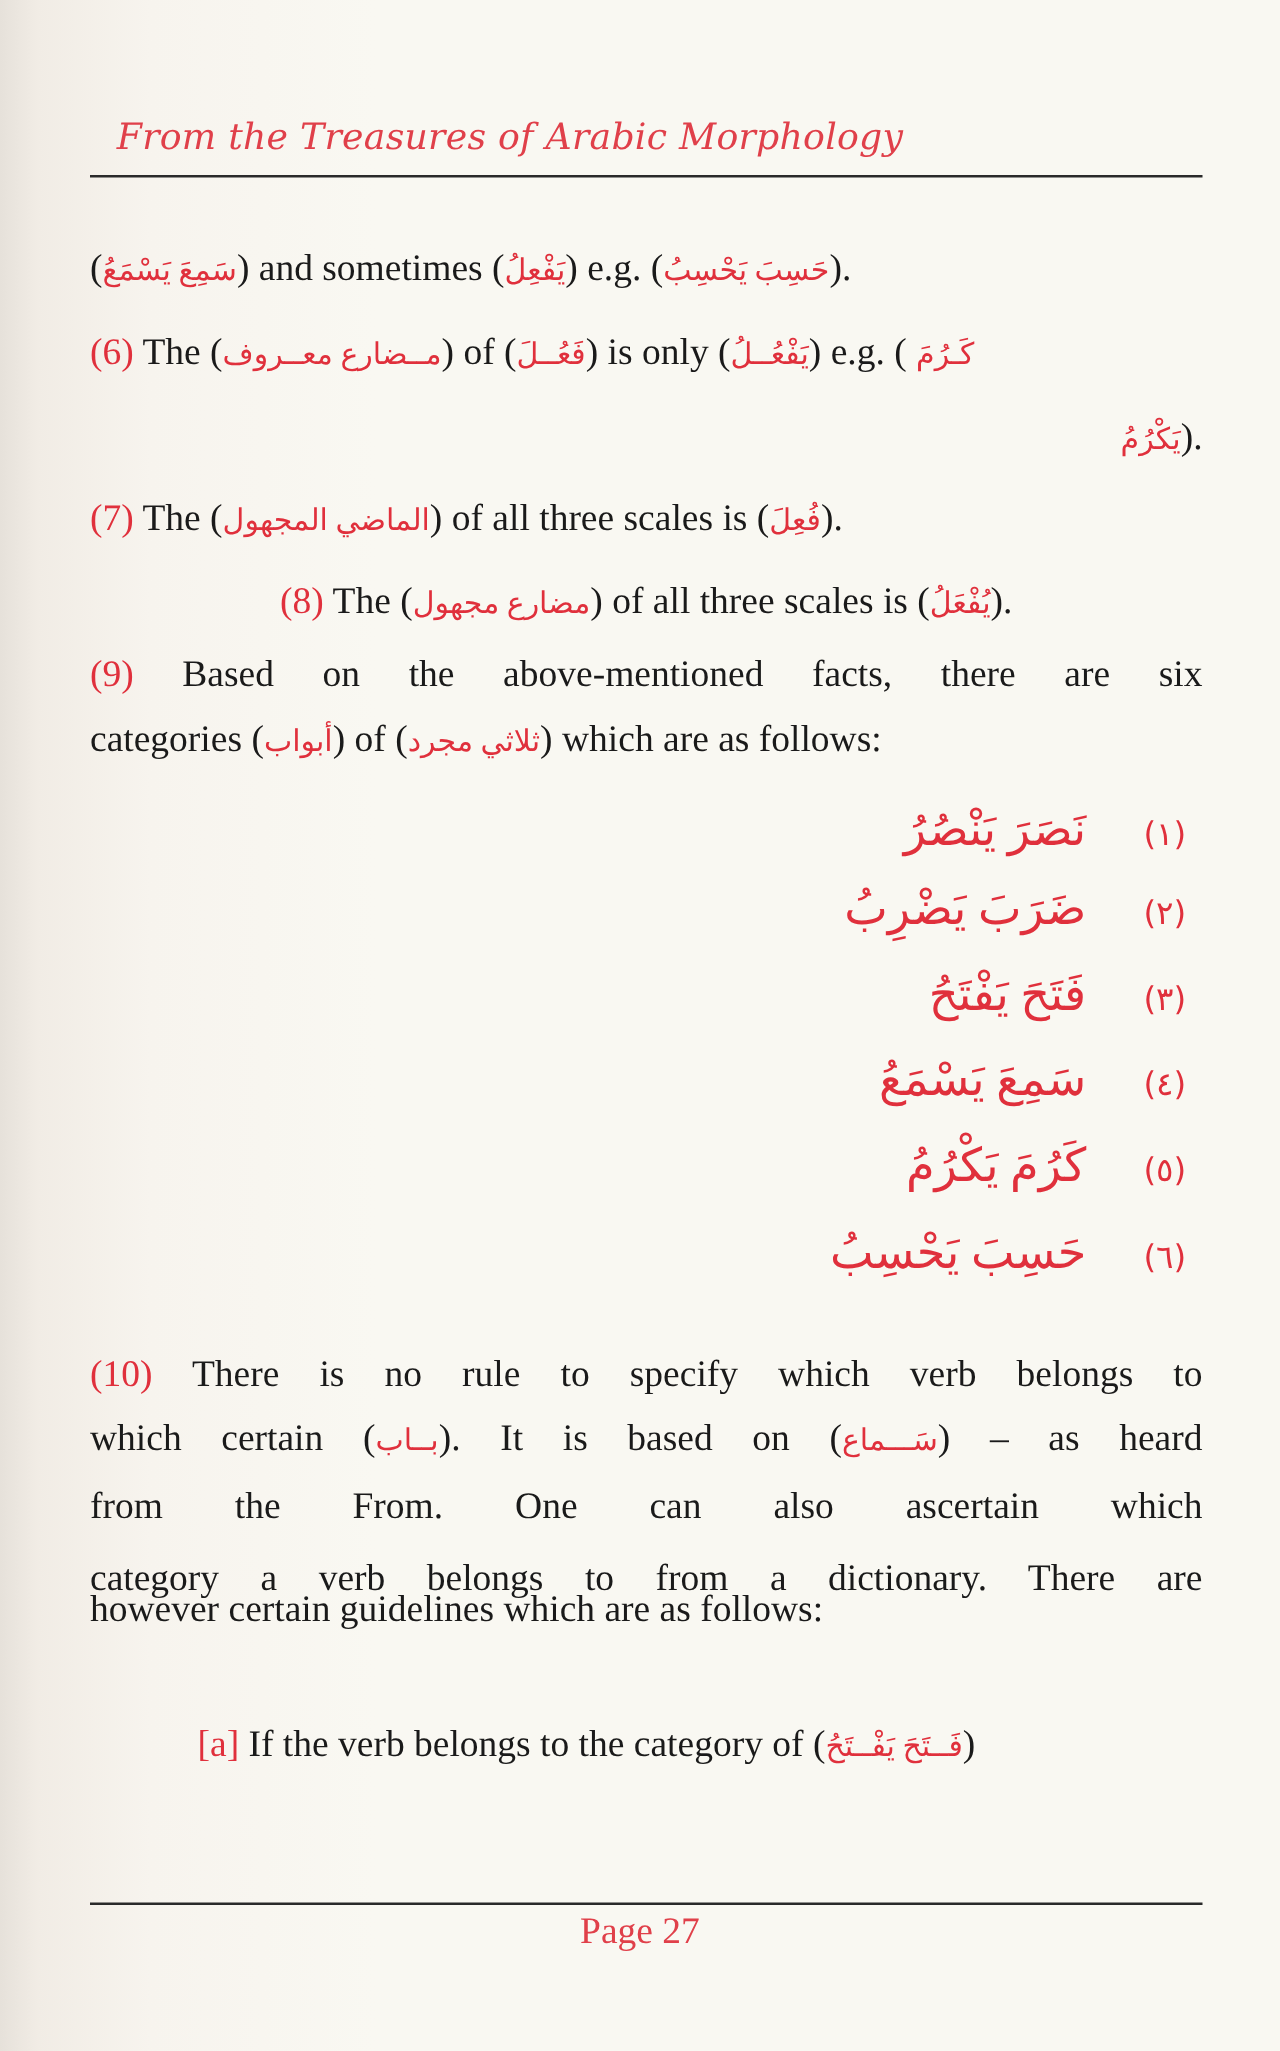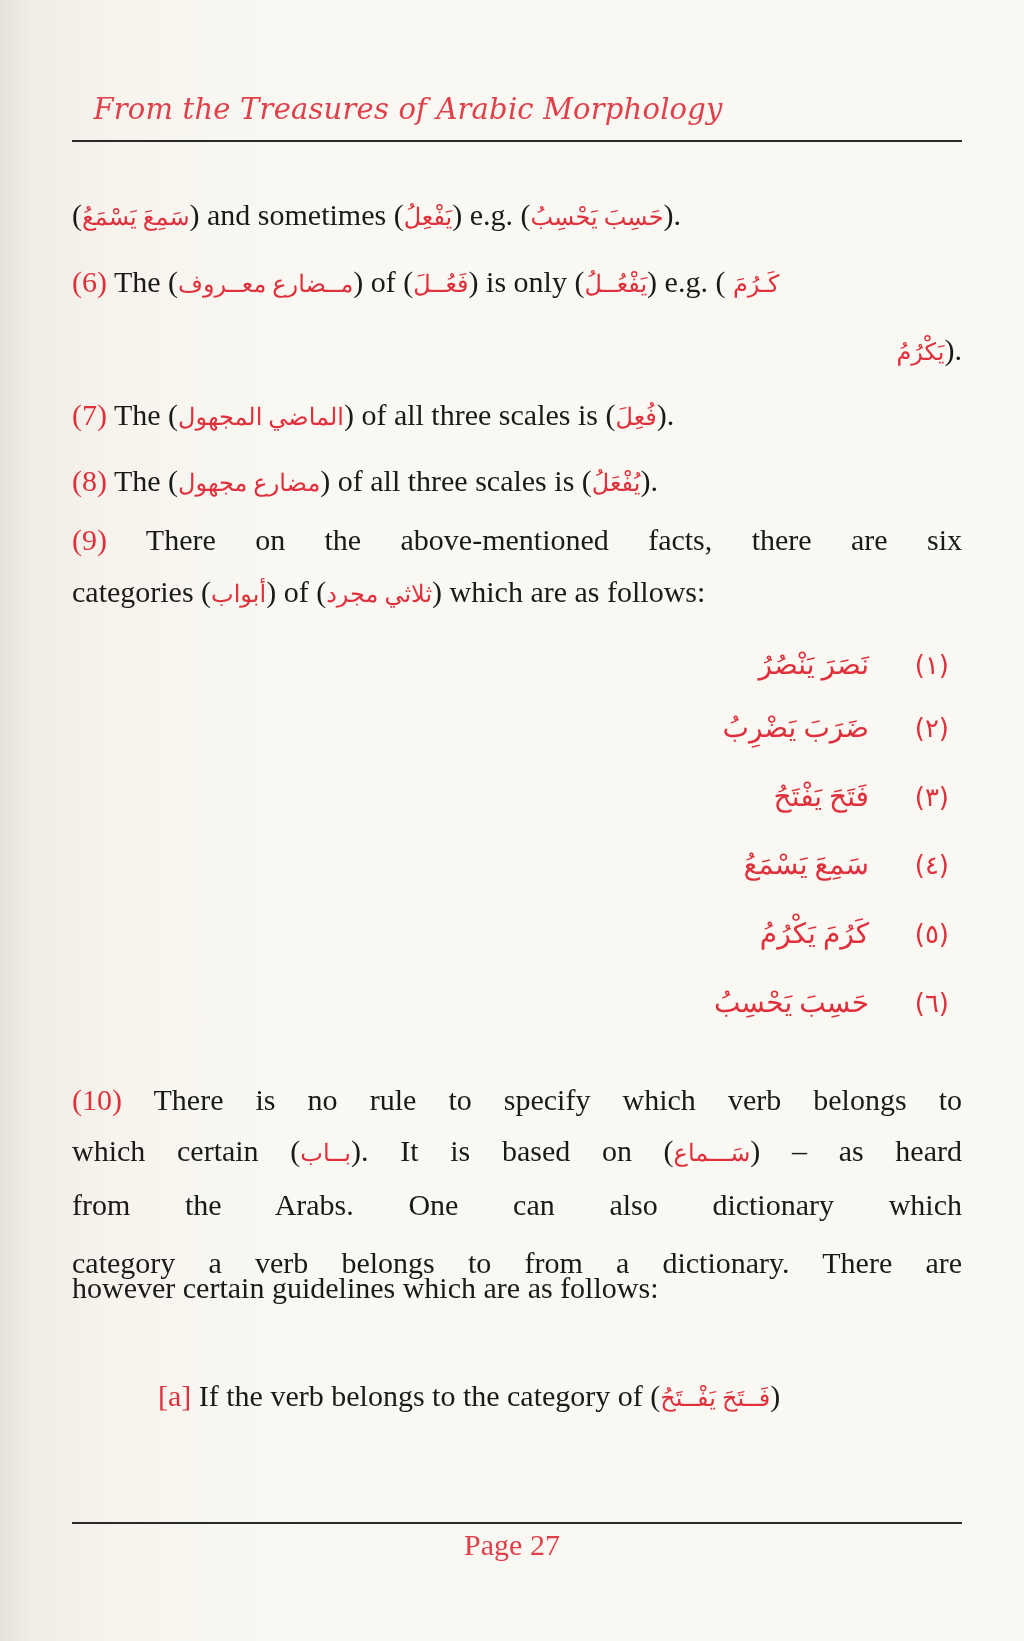--- a/index.html
+++ b/index.html
@@ -18,53 +18,53 @@
     .rule { position: absolute; left: 72px; width: 890px; height: 0; border-top: 2px solid #2a2a2a; }
     .line {
       position: absolute; left: 72px; width: 890px; font-size: 30px; line-height: 40px;
       white-space: nowrap;
     }
     .just { text-align: justify; text-align-last: justify; }
     .ar { font-family: Liberation Serif, serif; color: #e0303c; font-size: 24px; direction: rtl; unicode-bidi: isolate; }
     .num { color: #e0303c; }
     .list { position: absolute; right: 75px; width: 400px; }
     .list-item { position: absolute; right: 0; white-space: nowrap; font-size: 28px; line-height: 40px; }
-    .list-item .ar { font-size: 28px; }
+    .list-item .ar { font-size: 37px; }
     .list-item .idx { display: inline-block; width: 80px; text-align: right; color: #e0303c; font-family: "DejaVu Sans", sans-serif; font-size: 26px; }
     .footer { position: absolute; left: 0; top: 1528px; width: 1024px; text-align: center; font-size: 30px; color: #e0404a; }
   </style>
 </head>
 <body>
 
 <div class="header">From the Treasures of Arabic Morphology</div>
 <div class="rule" style="top:140px;"></div>
 
 <div class="line" style="top:195px;">(<span class="ar">سَمِعَ يَسْمَعُ</span>)<span> and sometimes </span>(<span class="ar">يَفْعِلُ</span>)<span> e.g. </span> (<span class="ar">حَسِبَ يَحْسِبُ</span>)<span>.</span></div>
 
 <div class="line" style="top:262px;"><span class="num">(6)</span><span> The </span>(<span class="ar">مــضارع معــروف</span>)<span> of </span>(<span class="ar">فَعُــلَ</span>)<span> is only </span>(<span class="ar">يَفْعُــلُ</span>)<span> e.g. </span> ( <span class="ar">كَـرُمَ</span></div>
 <div class="line" style="top:330px;text-align:right;"><span class="ar">يَكْرُمُ</span>)<span>.</span></div>
 
 <div class="line" style="top:395px;"><span class="num">(7)</span><span> The </span>(<span class="ar">الماضي المجهول</span>)<span> of all three scales is </span>(<span class="ar">فُعِلَ</span>)<span>.</span></div>
 
-<div class="line" style="top:461px;"><span class="num">(8)</span><span> The </span>(<span class="ar">مضارع مجهول</span>)<span> of all three scales is </span>(<span class="ar">يُفْعَلُ</span>)<span>.</span></div>
+<div class="line" style="top:461px;text-align:center;"><span class="num">(8)</span><span> The </span>(<span class="ar">مضارع مجهول</span>)<span> of all three scales is </span>(<span class="ar">يُفْعَلُ</span>)<span>.</span></div>
 
-<div class="line just" style="top:520px;"><span class="num">(9)</span><span> There on the above-mentioned facts, there are six</span></div>
+<div class="line just" style="top:520px;"><span class="num">(9)</span><span> Based on the above-mentioned facts, there are six</span></div>
 <div class="line" style="top:572px;"><span>categories </span>(<span class="ar">أبواب</span>)<span> of </span>(<span class="ar">ثلاثي مجرد</span>)<span> which are as follows:</span></div>
 
 <div class="list">
   <div class="list-item" style="top:645px;"><span class="ar">نَصَرَ يَنْصُرُ</span><span class="idx">(١)</span></div>
   <div class="list-item" style="top:708px;"><span class="ar">ضَرَبَ يَضْرِبُ</span><span class="idx">(٢)</span></div>
   <div class="list-item" style="top:777px;"><span class="ar">فَتَحَ يَفْتَحُ</span><span class="idx">(٣)</span></div>
   <div class="list-item" style="top:845px;"><span class="ar">سَمِعَ يَسْمَعُ</span><span class="idx">(٤)</span></div>
   <div class="list-item" style="top:914px;"><span class="ar">كَرُمَ يَكْرُمُ</span><span class="idx">(٥)</span></div>
   <div class="list-item" style="top:983px;"><span class="ar">حَسِبَ يَحْسِبُ</span><span class="idx">(٦)</span></div>
 </div>
 
 <div class="line just" style="top:1080px;"><span class="num">(10)</span><span> There is no rule to specify which verb belongs to</span></div>
 <div class="line just" style="top:1131px;"><span>which certain </span>(<span class="ar">بــاب</span>)<span>. It is based on </span>(<span class="ar">سَـــماع</span>)<span> – as heard</span></div>
-<div class="line just" style="top:1185px;"><span>from the Arabs. One can also dictionary which</span></div>
+<div class="line just" style="top:1185px;"><span>from the From. One can also ascertain which</span></div>
 <div class="line just" style="top:1227px;margin-top:16px;"><span>category a verb belongs to from a dictionary. There are</span></div>
 <div class="line" style="top:1268px;"><span>however certain guidelines which are as follows:</span></div>
 
 <div class="line" style="top:1376px; left:158px; width:804px;"><span class="num">[a]</span><span> If the verb belongs to the category of </span>(<span class="ar">فَــتَحَ يَفْــتَحُ</span>)</div>
 
 <div class="rule" style="top:1522px;"></div>
 <div class="footer">Page 27</div>
 
 </body></html>

